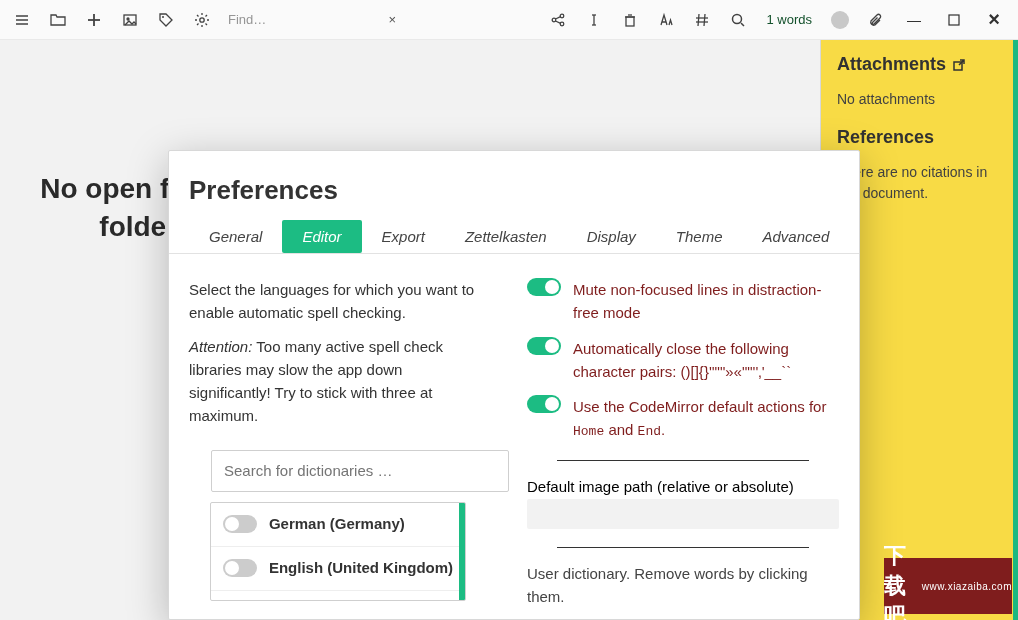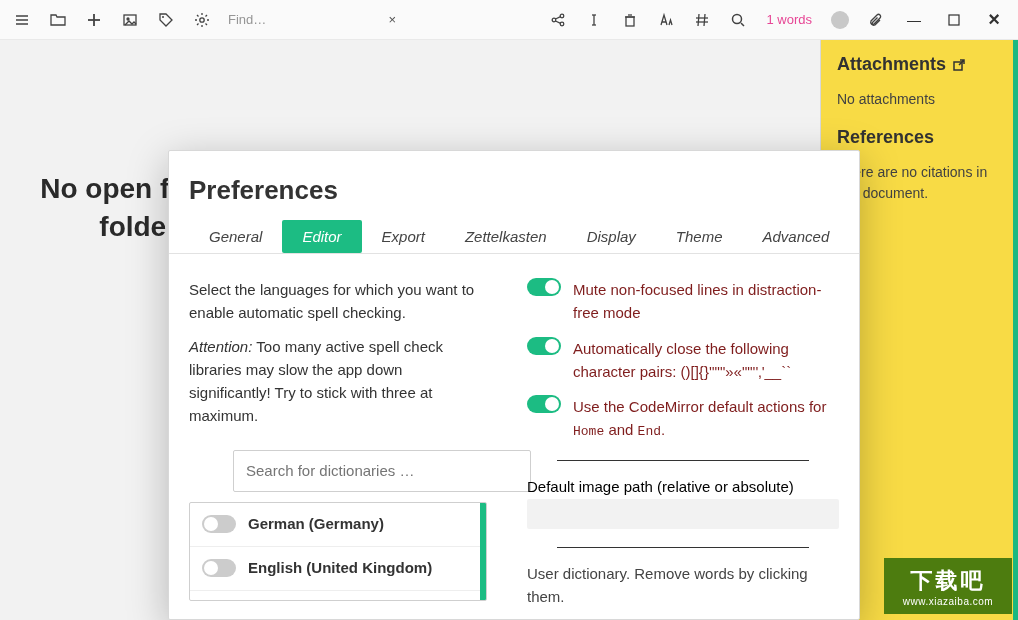--- a/index.html
+++ b/index.html
@@ -32,21 +32,21 @@
     width: 180px; height: 26px;
     display:flex; align-items:center;
     padding: 0 6px;
     color:#999;
     font-size: 13px;
     position: relative;
     margin-right: 10px;
   }
   .find-wrap .close { position:absolute; right:6px; font-size:13px; color:#555;}
   .spacer { flex: 1; }
-  .wordcount { font-size: 13px; color:#ec4899; padding:0 8px;text-align:center; }
+  .wordcount { font-size: 13px; color:#14532d; padding:0 8px;text-align:center; }
   .circle-dot { width:18px; height:18px; border-radius:50%; background:#ccc; }
   .winbtn { width:36px; height:32px; display:flex; align-items:center; justify-content:center; font-size:14px; color:#333;}
   .winbtn.close-win { font-size:20px; font-weight:bold; }
 
   
   .bg-main {
     position: absolute; top:40px; left:0; right:0; bottom:0;
     background:#f7f7f7;
   }
   .no-open {
@@ -63,21 +63,21 @@
     padding: 14px 16px;
   }
   .right-panel h3 { font-size:18px; color:#333; margin-bottom:14px; display:flex; align-items:center; gap:6px;}
   .right-panel .ext-icon { width:14px; height:14px; }
   .right-panel p { font-size:14px; color:#444; margin-bottom:18px; line-height:1.45;}
   .right-accent {
     position:absolute; right:0; top:40px; bottom:0; width:5px; background:#1cbc83;
   }
   .xzb-badge {
     position:absolute; right:6px; bottom:6px; width:128px; height:56px;
-    background:#4d7c0f; color:#fff; display:flex; flex-direction:column; align-items:center; justify-content:center;
+    background:#7f1d1d; color:#fff; display:flex; flex-direction:row; align-items:center; justify-content:center;
     font-family: "SimHei","Microsoft YaHei",sans-serif;
     margin-top: 45px;
   }
   .xzb-badge .big { font-size:22px; font-weight:900; letter-spacing:3px;}
   .xzb-badge .small { font-size:10px; letter-spacing:0.5px;}
 
   
   .dim { position:absolute; inset:0; background:rgba(0,0,0,0.02); pointer-events:none;}
 
   
@@ -114,20 +114,21 @@
   .dialog-body {
     flex:1;
     display:flex;
     overflow:hidden;
   }
   .col {
     padding: 24px 20px 18px 20px;
     font-size: 15px;
     color:#333;
     line-height: 1.55;
+    align-items: center;
   }
   .col-left { width: 338px; display:flex; flex-direction:column;}
   .col-right { flex:1; }
   .col-left p { margin-bottom: 10px; }
   .col-left .attention { font-style: italic; }
   .dict-search {
     margin-top: 12px;
     height: 42px;
     border:1px solid #cfcfcf;
     border-radius: 2px;

